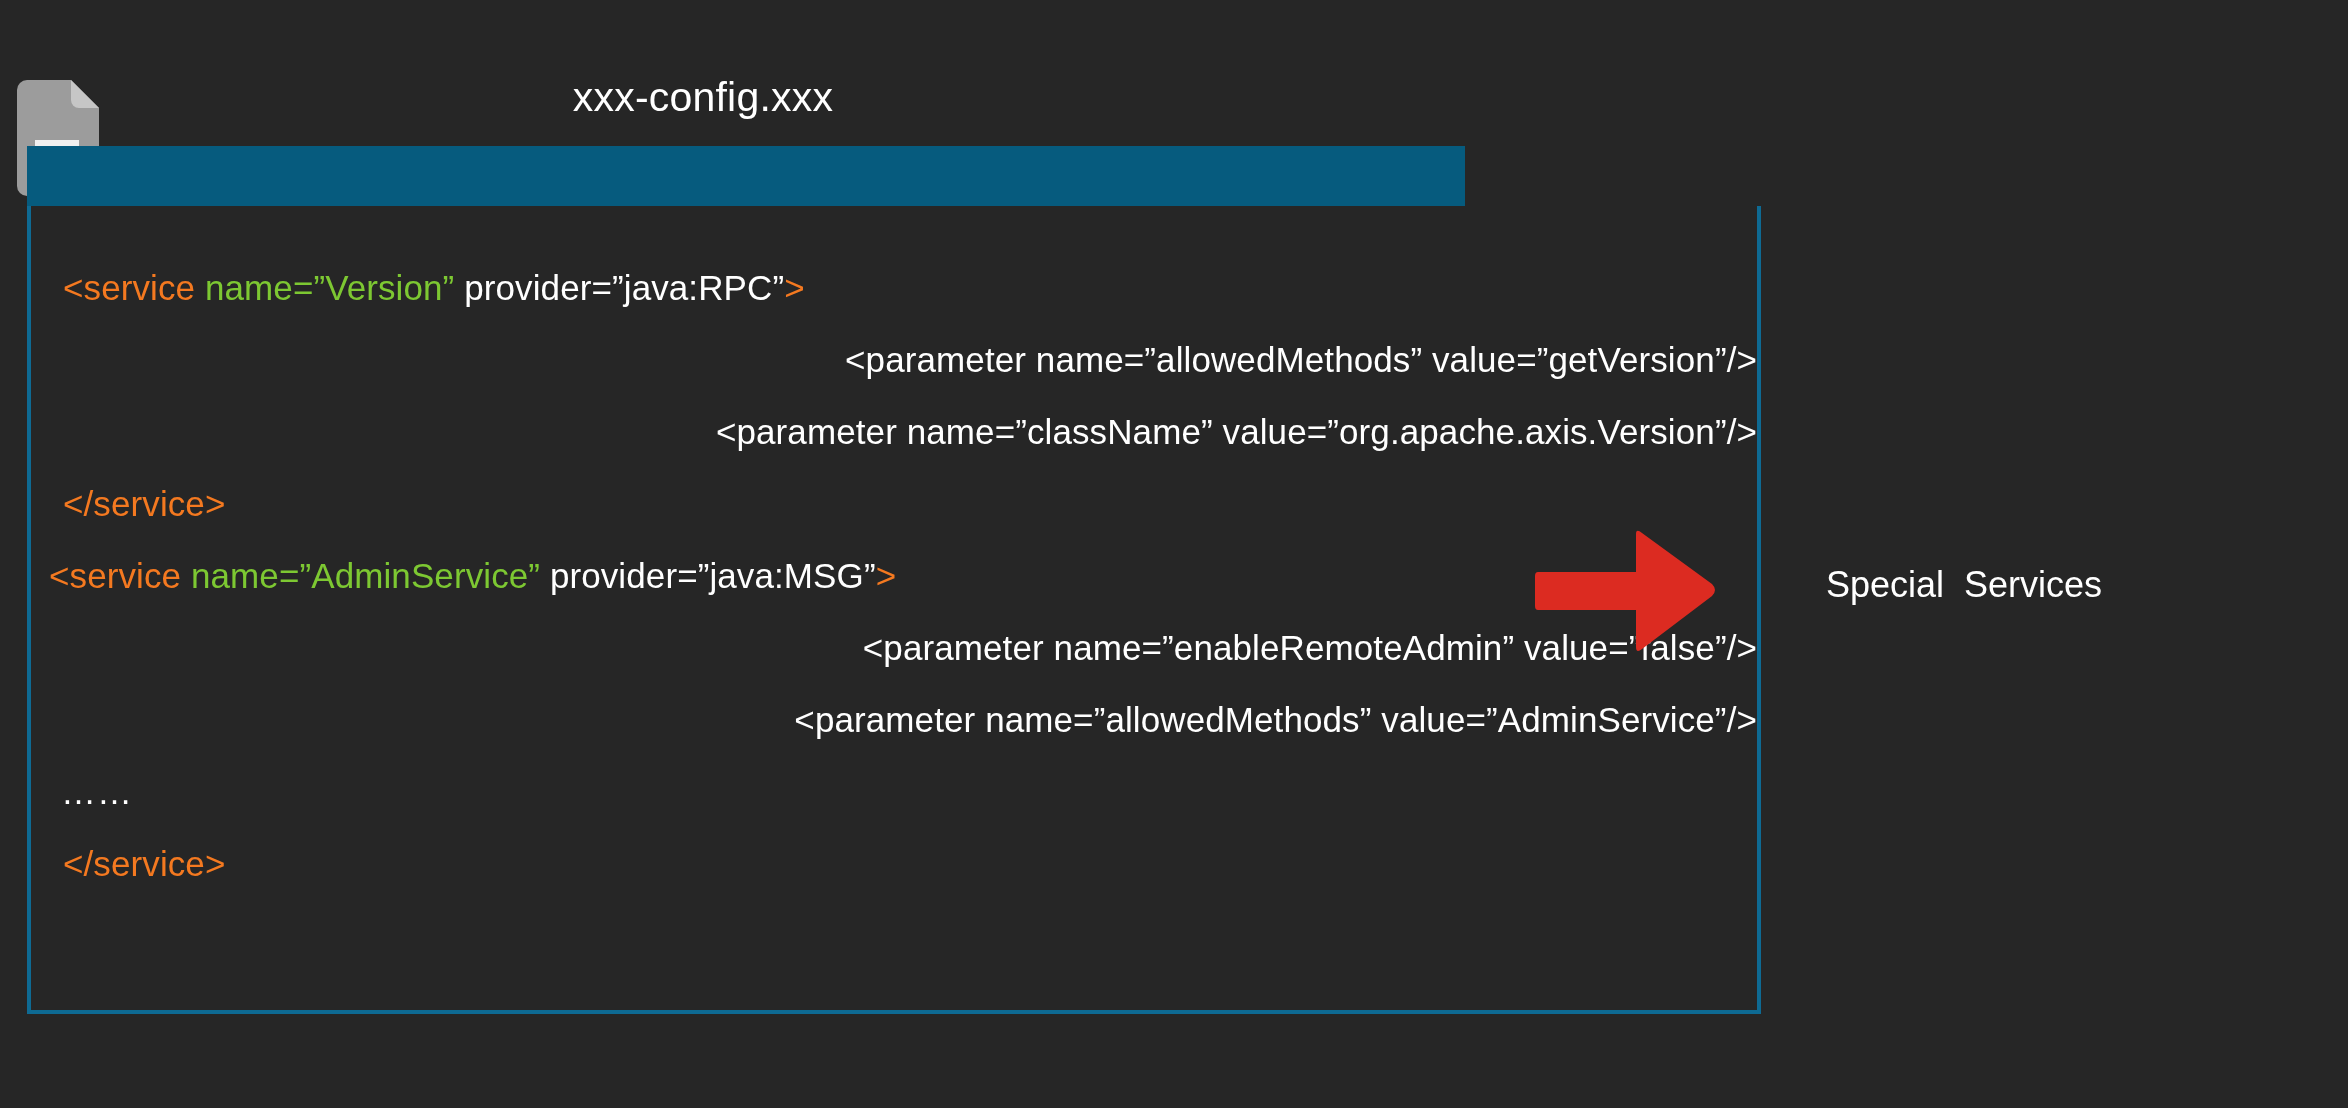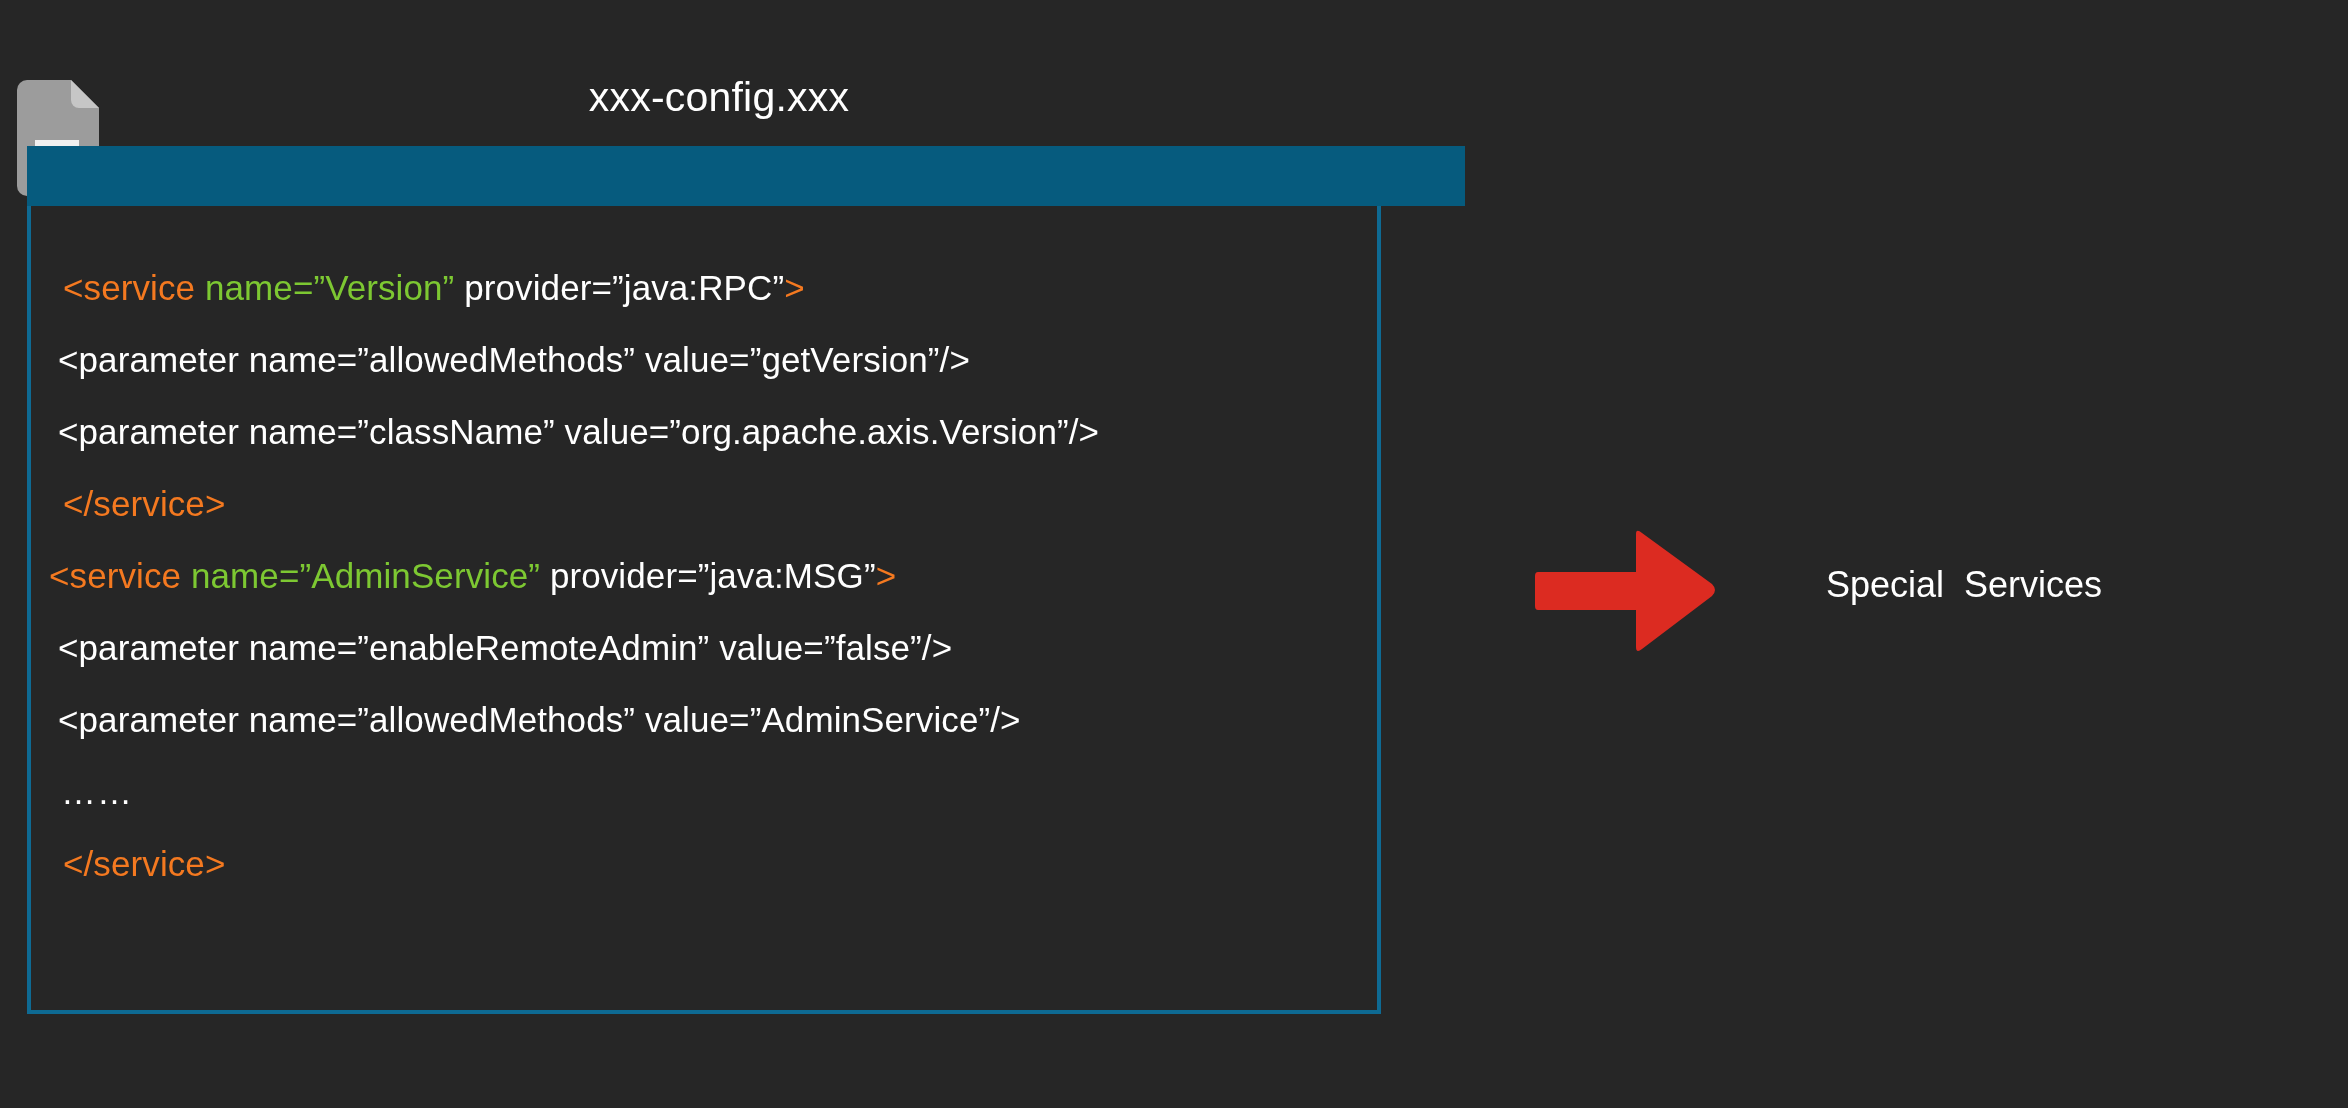--- a/index.html
+++ b/index.html
@@ -20,21 +20,21 @@
   
   #slide {
     position: absolute;
     inset: 0;
     background: #262626;
   }
 
   
   .doc-title {
     position: absolute;
-    left: 16px;
+    left: 0;
     top: 74px;
     width: 1406px;
     text-align: center;
     color: #ffffff;
     font-size: 41px;
     letter-spacing: 0.2px;
     font-family: "Liberation Sans", sans-serif;
     white-space: nowrap;
   }
 
@@ -46,21 +46,21 @@
     width: 1438px;
     height: 60px;
     background: #065B7E;
   }
 
   
   .code-panel {
     position: absolute;
     left: 27px;
     top: 206px;
-    width: 1354px;
+    width: 1734px;
     height: 808px;
     border: 4px solid #0E6A93;
     border-top: none;
     box-sizing: border-box;
     background: #262626;
   }
 
   .code-body {
     position: absolute;
     left: 0;
@@ -79,21 +79,21 @@
     font-family: "Liberation Sans", sans-serif;
     letter-spacing: 0.1px;
   }
 
   .tok-tag      { color: #F47920; }
   .tok-attr     { color: #7DC832; }
   .tok-plain    { color: #ffffff; }
 
   .ind-0 { padding-left: 18px; }
   .ind-1 { padding-left: 32px; }
-  .ind-2 { padding-left: 27px; }
+  .ind-2 { padding-left: 27px; text-align: right; }
 
   .ellipsis-line {
     color: #ffffff;
     font-size: 35px;
     line-height: 72px;
     height: 72px;
     padding-left: 30px;
     letter-spacing: 1px;
     font-family: "Liberation Sans", sans-serif;
   }

